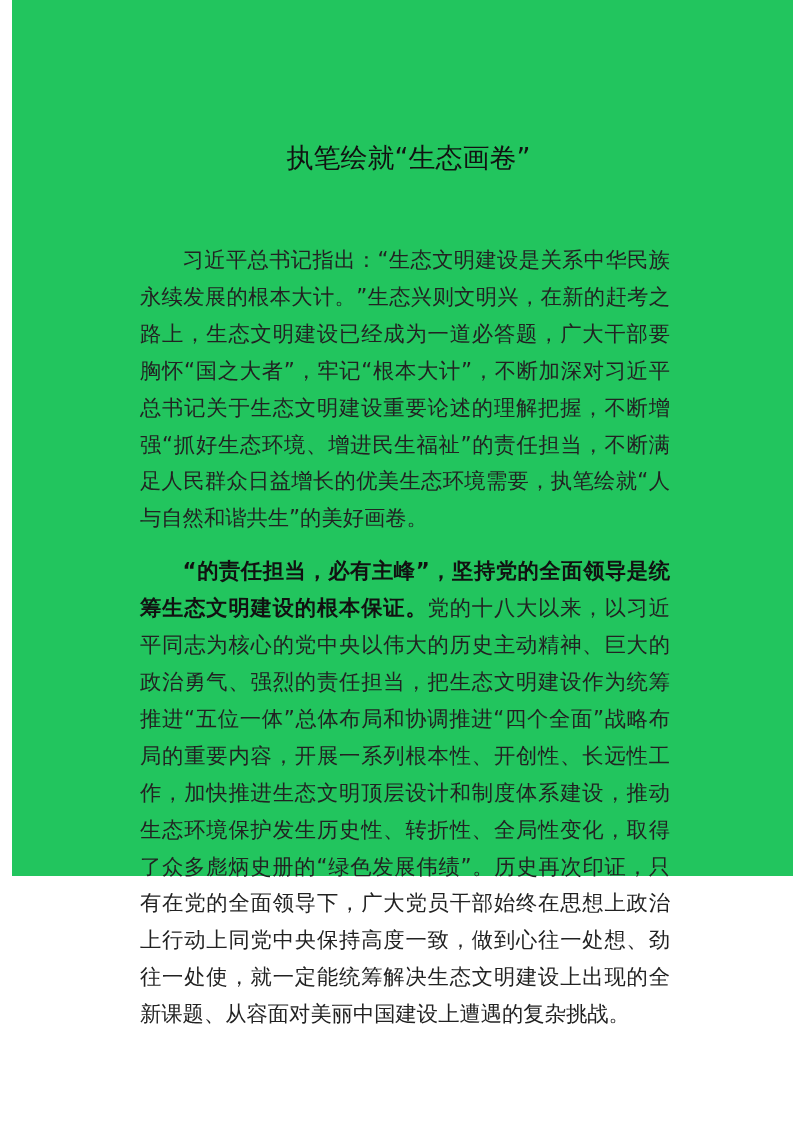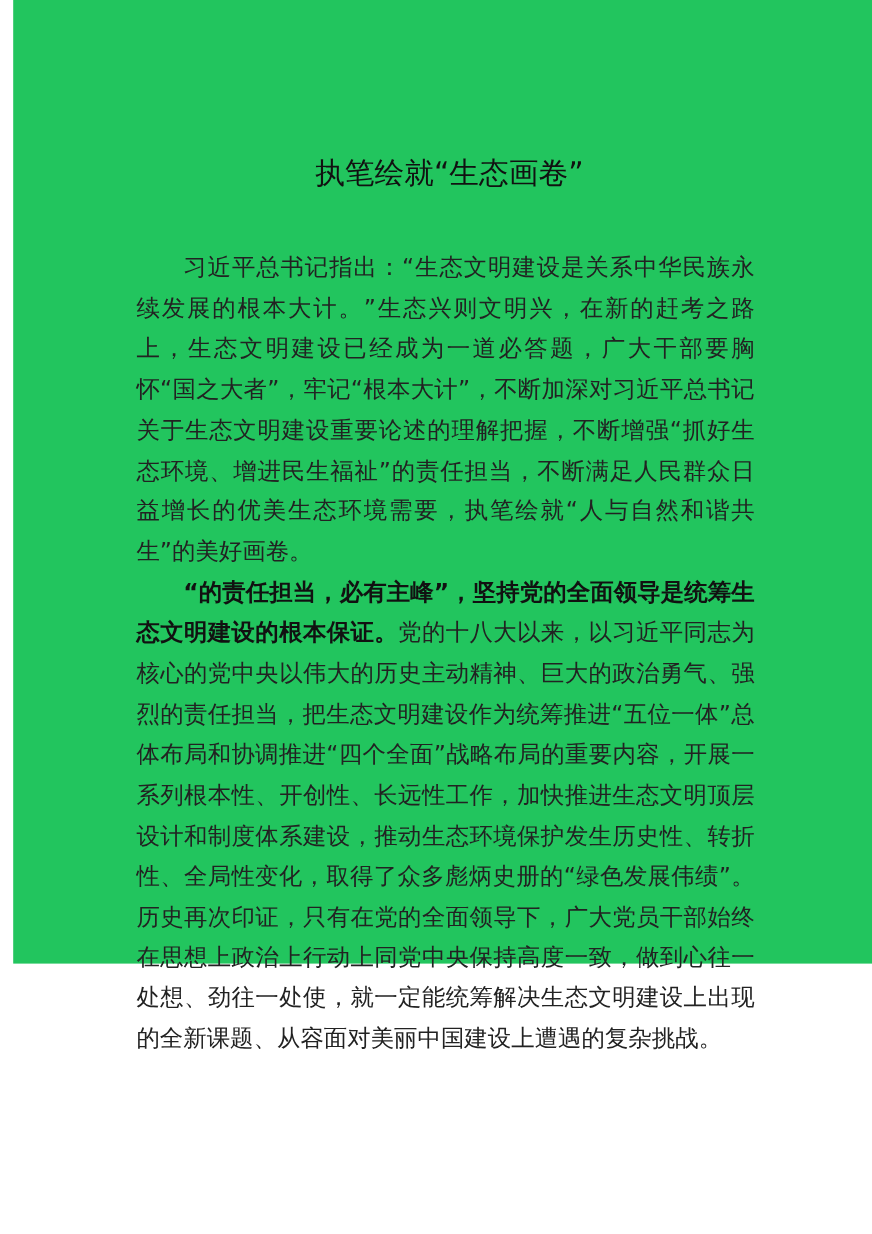--- a/index.html
+++ b/index.html
@@ -33,21 +33,21 @@
       color: #111111;
       margin: 0;
     }
     .body {
       position: absolute;
       top: 226px;
       left: 112px;
       width: 562px;
     }
     .para {
-      margin: 0;
+      margin: 16px;
       font-size: 21.3px;
       line-height: 36.9px;
       text-align: justify;
       text-indent: 2em;
       word-break: break-all;
       color: #222222;
     }
     .para .bold-lead {
       font-weight: bold;
       color: #111111;

